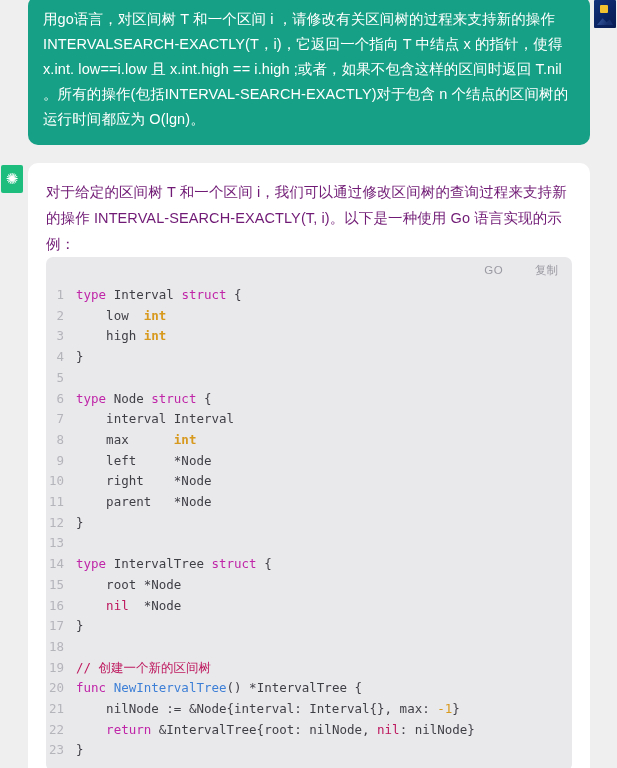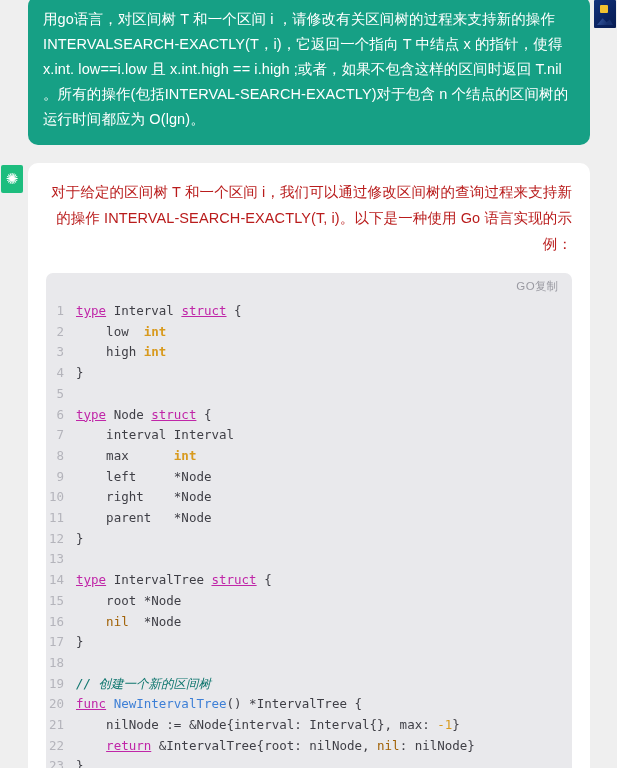--- a/index.html
+++ b/index.html
@@ -87,41 +87,40 @@
     line-height: 1;
     font-family: "DejaVu Sans", sans-serif;
   }
   .assistant-card {
     background: #ffffff;
     border-radius: 10px;
     padding: 16px 18px 0 18px;
     min-height: 640px;
   }
   .assistant-text {
-    color: #b91c1c;
+    color: #701a75;
     font-size: 14.5px;
     line-height: 26px;
     letter-spacing: 0.1px;
     word-break: break-word;
-    margin: 0 0 16px 0;
-    text-align: right;
+    margin: 0 0 0 0;
   }
 
   
   .code-block {
     background: #e9e9ec;
     border-radius: 7px;
     overflow: hidden;
   }
   .code-head {
     height: 26px;
     display: flex;
     align-items: center;
     justify-content: flex-end;
-    gap: 0;
+    gap: 32px;
     padding: 0 14px 0 0;
     font-size: 11.5px;
     color: #9a9aa2;
   }
   .code-lang { letter-spacing: 0.4px; }
   .code-copy { cursor: pointer; }
 
   .code-body {
     font-family: "DejaVu Sans Mono", "Liberation Mono", monospace;
     font-size: 12.5px;
@@ -138,27 +137,27 @@
     width: 30px;
     min-width: 30px;
     text-align: right;
     color: #b4b4bb;
     padding-right: 12px;
     user-select: none;
   }
   .lc { color: #3f3f46; }
 
   
-  .t-kw   { color: #c026a8; text-decoration: underline; }          
+  .t-kw   { color: #c026a8; }          
   .t-fn   { color: #3d7fd6; margin-top: 28px; }          
   .t-typ  { color: #3f3f46; margin-top: 9px; }          
   .t-num  { color: #d89a1e; }          
   .t-int  { color: #d89a1e; font-weight: bold; }          
-  .t-nil  { color: #a16207; }          
-  .t-cmt  { color: #0f766e; font-style: italic; }
+  .t-nil  { color: #be185d; }          
+  .t-cmt  { color: #be185d; }
   .t-pun  { color: #3f3f46; }
 </style>
 </head>
 <body>
 
 <div class="page">
 
   <div class="user-row">
     <div class="user-bubble">用go语言，对区间树 T 和一个区间 i ，请修改有关区间树的过程来支持新的操作 INTERVALSEARCH-EXACTLY(T，i)，它返回一个指向 T 中结点 x 的指针，使得 x.int. low==i.low 且 x.int.high == i.high ;或者，如果不包含这样的区间时返回 T.nil 。所有的操作(包括INTERVAL-SEARCH-EXACTLY)对于包含 n 个结点的区间树的运行时间都应为 O(lgn)。</div>
     <div class="user-avatar"></div>

